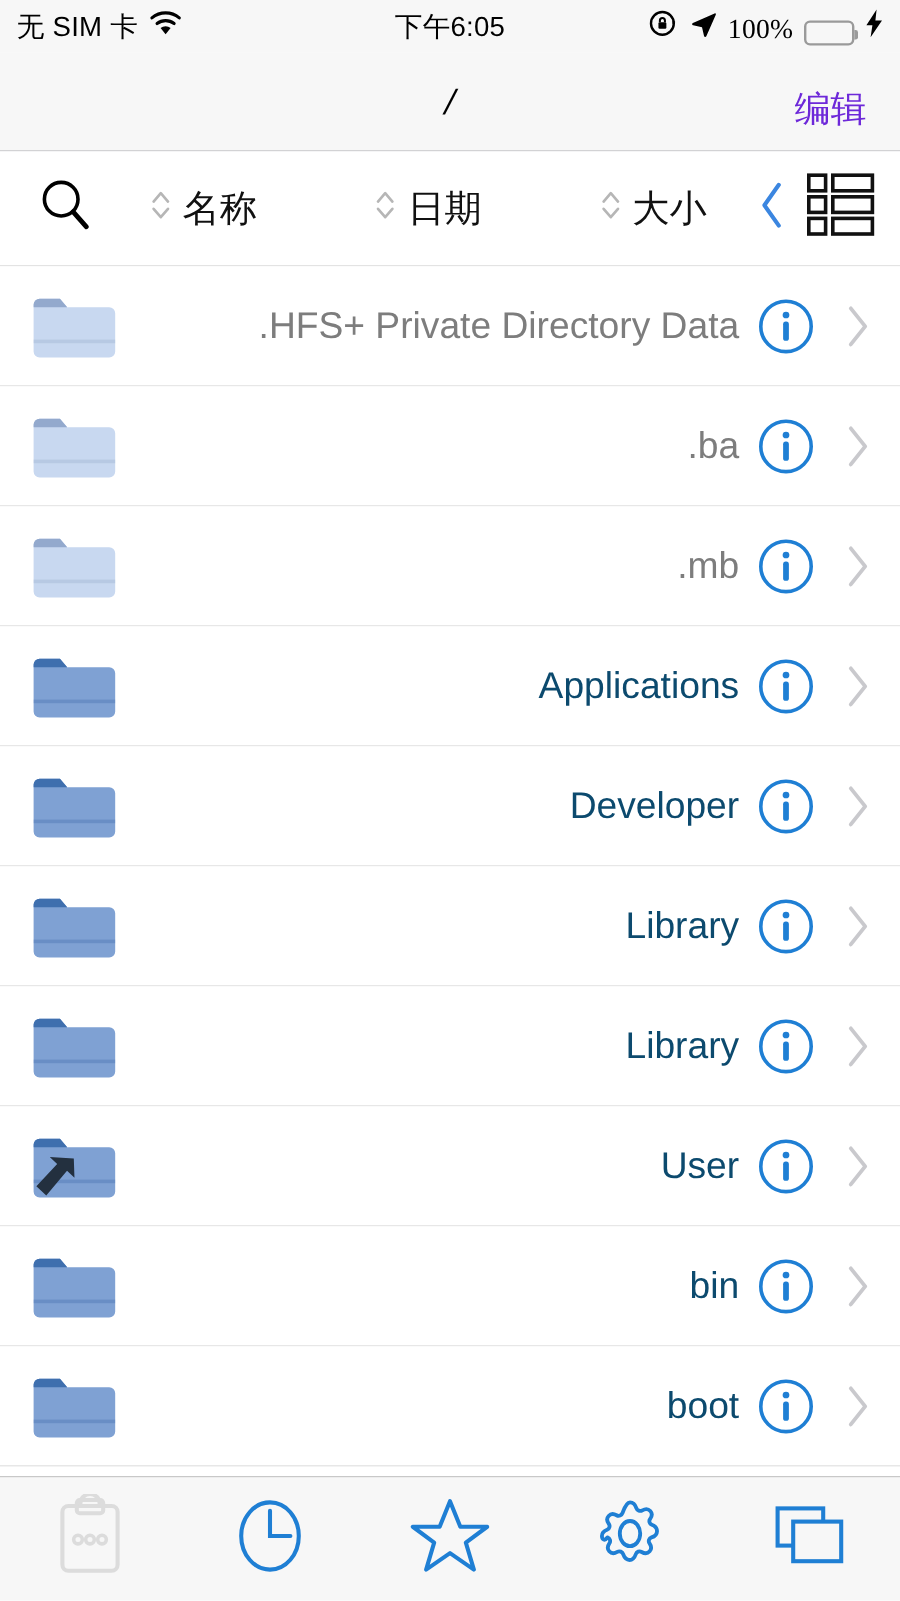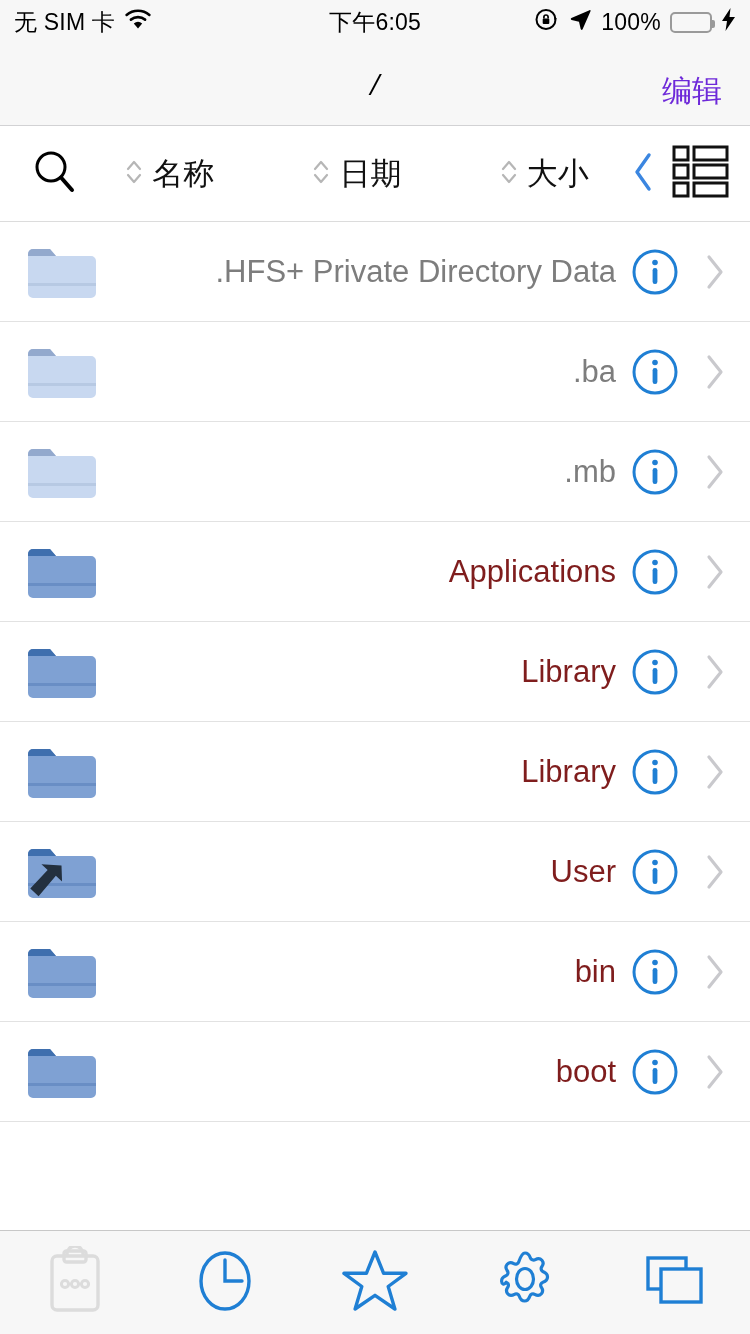--- a/index.html
+++ b/index.html
@@ -15,21 +15,21 @@
   .statusbar {
     height:44px; flex:0 0 44px;
     background:#f7f7f7;
     display:flex; align-items:center;
     padding:0 14px;
     font-size:23px; font-weight:500; color:#000;
     letter-spacing:0.2px;
   }
   .sb-left { display:flex; align-items:center; gap:9px; flex:1 1 0; }
   .sb-center { flex:0 0 auto; display:flex; align-items:center; justify-content:center; font-weight:400; }
-  .sb-right { display:flex; align-items:center; gap:9px; flex:1 1 0; justify-content:flex-end; }
+  .sb-right { display:flex; align-items:flex-end; gap:9px; flex:1 1 0; justify-content:flex-end;font-family:Liberation Serif, serif; }
   .sb-right .pct { font-weight:500; font-size:23px; }
 
   .batt {
     width:42px; height:21px;
     border:2px solid #9a9a9a; border-radius:5px;
     position:relative; padding:2px;
   }
   .batt::after{
     content:""; position:absolute; right:-5px; top:6px;
     width:3px; height:8px; background:#9a9a9a; border-radius:0 2px 2px 0;
@@ -75,21 +75,21 @@
   .row {
     height:100px;
     display:flex; align-items:center;
     border-bottom:1px solid #e2e2e2;
     padding:0 22px 0 24px;
     background:#fff;
     text-align:right;
   }
   .row-icon { width:88px; flex:0 0 88px; display:flex; align-items:center; }
   .row-name {
-    flex:1 1 auto; font-size:31px; color:#7f1d1d;
+    flex:1 1 auto; font-size:31px; color:#0c4a6e;
     white-space:nowrap; overflow:hidden; text-overflow:ellipsis;
     padding-right:14px;
   }
   .row.hidden-item .row-name { color:#7d7d7d; }
   .info-btn { flex:0 0 auto; margin-right:22px; display:flex; align-items:center; }
   .disclosure { flex:0 0 auto; width:26px; display:flex; align-items:center; justify-content:center; }
 
   
   .tabbar {
     height:104px; flex:0 0 104px;
@@ -301,20 +301,43 @@
       </div>
       <div class="row">
         <div class="row-icon">
           <svg width="76" height="68" viewBox="0 0 76 68">
     <path d="M4 16a5 5 0 0 1 5-5h17l6 7h35a5 5 0 0 1 5 5v32a5 5 0 0 1-5 5H9a5 5 0 0 1-5-5z" fill="#7fa1d3"></path>
     <path d="M4 16a5 5 0 0 1 5-5h17l6 7H4z" fill="#3f6fae"></path>
     <rect x="4" y="45" width="68" height="3" fill="rgba(50,95,160,.28)"></rect>
 
   </svg>
         </div>
+     <div class="row-name">Developer</div>
+     <div class="info-btn">
+       <svg width="50" height="50" viewBox="0 0 50 50">
+         <circle cx="25" cy="25" r="21" stroke="#1f7fd4" stroke-width="3" fill="none"></circle>
+         <circle cx="25" cy="15.5" r="2.8" fill="#1f7fd4"></circle>
+         <rect x="22.6" y="21" width="4.8" height="16" rx="2.2" fill="#1f7fd4"></rect>
+       </svg>
+     </div>
+     <div class="disclosure">
+       <svg width="22" height="38" viewBox="0 0 22 38">
+            <path d="M5 4l12 15L5 34" stroke="#c9c9cd" stroke-width="3.2" fill="none" stroke-linecap="round" stroke-linejoin="round"></path>
+          </svg>
+     </div>
+      </div>
+      <div class="row">
+        <div class="row-icon">
+          <svg width="76" height="68" viewBox="0 0 76 68">
+    <path d="M4 16a5 5 0 0 1 5-5h17l6 7h35a5 5 0 0 1 5 5v32a5 5 0 0 1-5 5H9a5 5 0 0 1-5-5z" fill="#7fa1d3"></path>
+    <path d="M4 16a5 5 0 0 1 5-5h17l6 7H4z" fill="#3f6fae"></path>
+    <rect x="4" y="45" width="68" height="3" fill="rgba(50,95,160,.28)"></rect>
+
+  </svg>
+        </div>
      <div class="row-name">Library</div>
      <div class="info-btn">
        <svg width="50" height="50" viewBox="0 0 50 50">
          <circle cx="25" cy="25" r="21" stroke="#1f7fd4" stroke-width="3" fill="none"></circle>
          <circle cx="25" cy="15.5" r="2.8" fill="#1f7fd4"></circle>
          <rect x="22.6" y="21" width="4.8" height="16" rx="2.2" fill="#1f7fd4"></rect>
        </svg>
      </div>
      <div class="disclosure">
        <svg width="22" height="38" viewBox="0 0 22 38">

